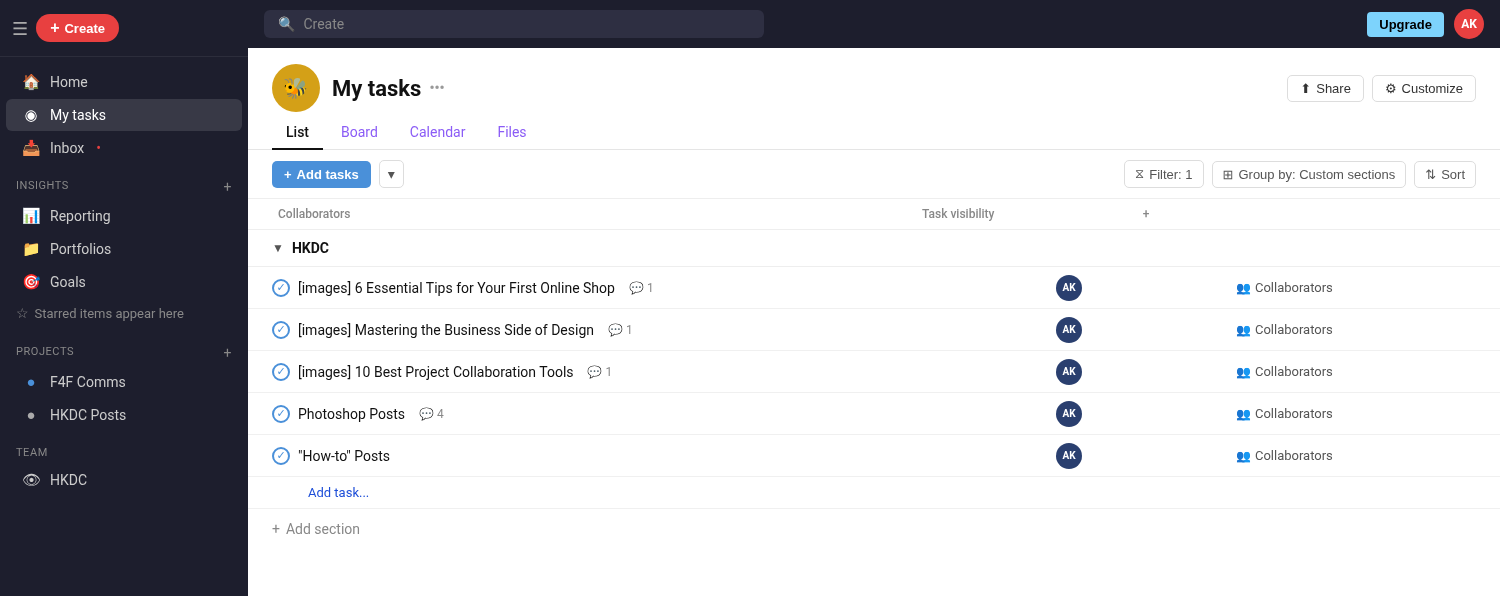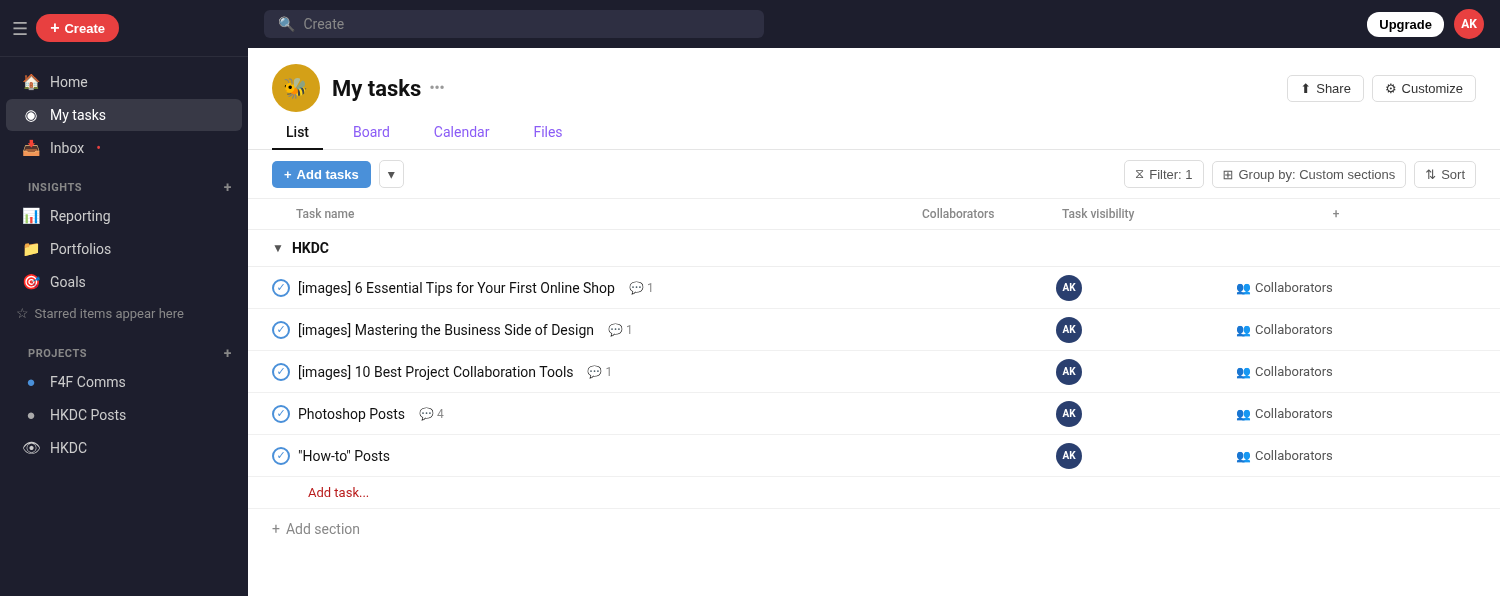--- a/index.html
+++ b/index.html
@@ -42,24 +42,24 @@
       padding: 7px 16px;
       font-size: 14px; color: #ccc;
       cursor: pointer; border-radius: 6px;
       margin: 1px 6px;
       transition: background 0.15s;
     }
     .sidebar-item.active { background: rgba(255,255,255,0.12); color: #fff; }
     .sidebar-item .icon { font-size: 15px; width: 18px; text-align: center; }
 
     .sidebar-section-header {
-      display: flex; align-items: center; justify-content: space-between;
+      display: flex; align-items: flex-start; justify-content: space-between;
       padding: 14px 16px 4px;
-      font-size: 11px; font-weight: 700; color: #888;
-      text-transform: uppercase; letter-spacing: 0.05em; margin-left: 12px;
+      font-size: 11px; font-weight: 400; color: #888;
+      text-transform: uppercase; letter-spacing: 0.05em;
     }
     .sidebar-section-header .icon-btn { color: #888; cursor: pointer; font-size: 14px; }
 
     .starred-empty {
       padding: 6px 16px 10px;
       font-size: 13px; color: #888;
       display: flex; align-items: center; gap: 6px;
     }
     .starred-empty .star-icon { color: #888; font-size: 14px; }
 
@@ -77,21 +77,21 @@
     .search-bar {
       display: flex; align-items: center; gap: 8px;
       background: #2e2f42; border-radius: 6px;
       padding: 6px 14px;
       width: 500px;
       color: #aaa; font-size: 14px;
     }
     .search-bar .search-icon { font-size: 14px; color: #888; }
     .topbar-right { display: flex; align-items: center; gap: 10px; }
     .upgrade-btn {
-      background: #ffffff; color: #000; border: none; border-radius: 12px;
+      background: #7dd3fc; color: #000; border: none; border-radius: 4px;
       padding: 5px 12px; font-size: 13px; font-weight: 600; cursor: pointer;
     }
     .avatar-circle {
       width: 30px; height: 30px; border-radius: 50%;
       background: #e84040; display: flex; align-items: center; justify-content: center;
       color: #fff; font-size: 12px; font-weight: 700; cursor: pointer;
     }
 
     
     .page { flex: 1; display: flex; flex-direction: column; overflow: hidden; }
@@ -108,21 +108,21 @@
       font-size: 20px;
     }
     .page-title-area { display: flex; flex-direction: column; gap: 4px; }
     .page-title {
       display: flex; align-items: center; gap: 8px;
       font-size: 22px; font-weight: 700; color: #111;
     }
     .page-title .dots-icon { color: #999; font-size: 14px; cursor: pointer; }
 
     .page-tabs {
-      display: flex; gap: 16px;
+      display: flex; gap: 4px;
       padding: 0 24px;
       border-bottom: 1px solid #e5e5e5;
       margin-top: 4px;
     }
     .page-tab {
       padding: 8px 14px; font-size: 14px; color: #8b5cf6;
       cursor: pointer; border-bottom: 2px solid transparent;
       margin-bottom: -1px;
     }
     .page-tab.active { color: #111; border-bottom: 2px solid #111; font-weight: 500; }
@@ -206,21 +206,21 @@
     .collab-avatar {
       width: 26px; height: 26px; border-radius: 50%;
       background: #2a3f6f; display: flex; align-items: center; justify-content: center;
       color: #fff; font-size: 10px; font-weight: 700;
     }
     .collab-text { font-size: 13px; color: #555; display: flex; align-items: center; gap: 4px; }
     .collab-icon { color: #888; font-size: 12px; }
 
     .add-task-row {
       padding: 8px 24px;
-      font-size: 13px; color: #b91c1c;
+      font-size: 13px; color: #1d4ed8;
       cursor: pointer; border-bottom: 1px solid #f0f0f0;
       padding-left: 60px;
     }
 
     .add-section-row {
       display: flex; align-items: center; gap: 6px;
       padding: 12px 24px;
       font-size: 14px; color: #888; cursor: pointer;
     }
 
@@ -287,20 +287,23 @@
     </div>
     <div class="sidebar-item">
       <span class="icon" style="color:#4a90d9;">●</span>
       <span>F4F Comms</span>
     </div>
     <div class="sidebar-item">
       <span class="icon" style="color:#aaa;">●</span>
       <span>HKDC Posts</span>
     </div>
 
+    <div class="sidebar-section-header">
+      <span>Team</span>
+    </div>
     <div class="sidebar-item">
       <span class="icon">👁</span>
       <span>HKDC</span>
     </div>
   </div>
 </div>
 
 <div class="main">
 
   <div class="topbar">
@@ -365,21 +368,20 @@
         <button class="sort-btn">
           <span>⇅</span>
           <span>Sort</span>
         </button>
       </div>
     </div>
 
     <div class="task-table">
 
       <div class="table-header">
-        <div class="th task-name-header">Task name</div>
         <div class="th">Collaborators</div>
         <div class="th">Task visibility</div>
         <div class="th" style="text-align:center;cursor:pointer;">+</div>
       </div>
 
       <div class="section-header">
         <button class="collapse-btn">▼</button>
         <span>HKDC</span>
       </div>
 

